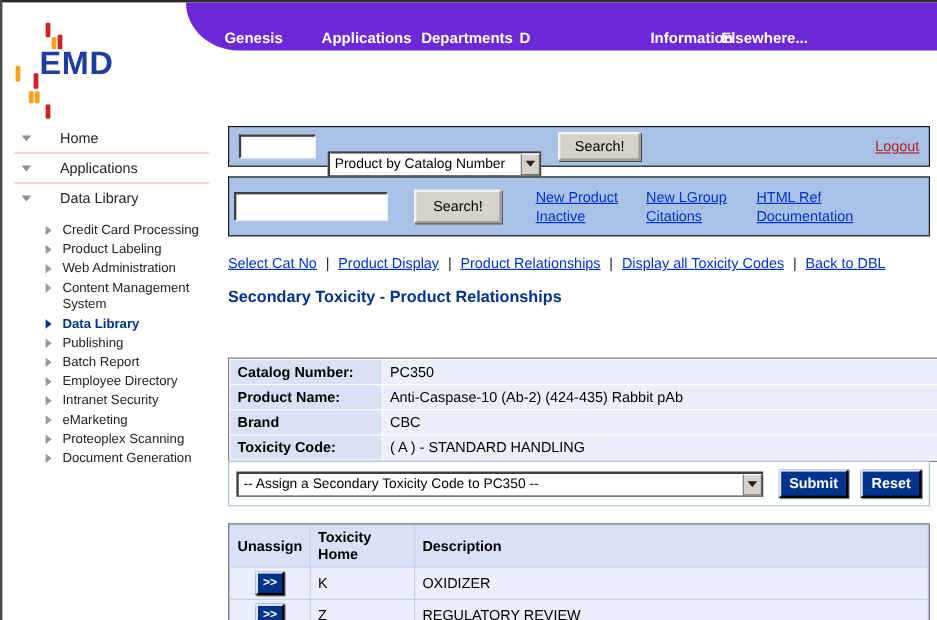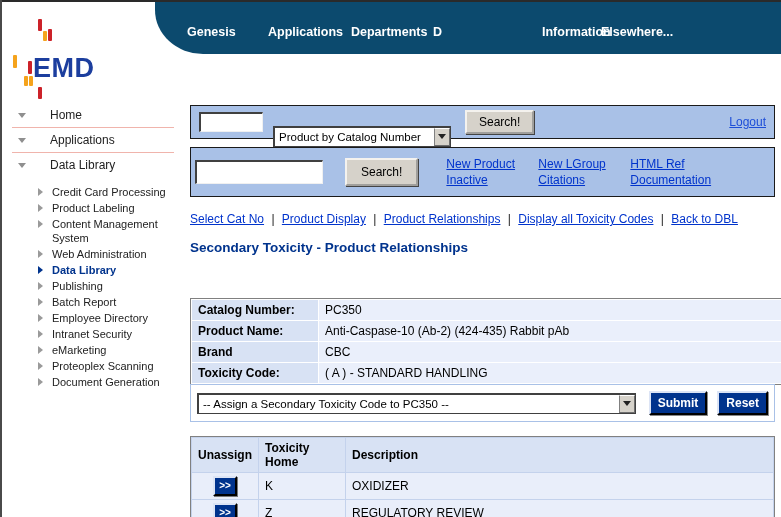--- a/index.html
+++ b/index.html
@@ -6,38 +6,38 @@
   body { background:#fff; }
   #page {
     position:relative; width:781px; height:517px; background:#fff;
     font-family:"Liberation Sans", sans-serif; overflow:hidden;
   }
   .topline { position:absolute; top:0; left:0; width:781px; height:2px; background:#2a2a2a; }
   .leftline { position:absolute; top:0; left:0; width:2px; height:517px; background:#4a4a4a; }
 
   
   .navbar {
-    position:absolute; left:155px; top:2px; width:626px; height:52px;
-    background:#0c4a6e; border-bottom-left-radius:48px 44px;
+    position:absolute; left:155px; top:2px; width:626px; height:40px;
+    background:#6d28d9; border-bottom-left-radius:48px 44px;
   }
   .navbar .navitem {
     position:absolute; top:23px; color:#fff; font-weight:bold; font-size:12.5px;
     cursor:pointer; white-space:nowrap;
   }
   .navbar .navitem:nth-of-type(1){ left:32px; }
   .navbar .navitem:nth-of-type(2){ left:113px; }
   .navbar .navitem:nth-of-type(3){ left:196px; }
   .navbar .navitem:nth-of-type(4){ left:278px; }
   .navbar .navitem:nth-of-type(5){ left:363px;padding-left:24px; }
   .navbar .navitem:nth-of-type(6){ left:446px; }
 
   
   .logo { position:absolute; left:10px; top:15px; width:110px; height:90px; }
   .logo .emd-text {
-    position:absolute; left:23px; top:38px; font-size:27px; font-weight:bold;
+    position:absolute; left:23px; top:23px; font-size:27px; font-weight:bold;
     color:#1c3e9e; letter-spacing:0.5px; font-family:"Liberation Sans", sans-serif;
   }
   .logo .dash { position:absolute; width:4px; border-radius:1px; }
   .d1 { left:28px; top:4px;  height:12px; background:#cc2229; }
   .d2 { left:33px; top:16px; height:10px; background:#f5a31c; }
   .d3 { left:38px; top:14px; height:12px; background:#cc2229; }
   .d4 { left:3px;  top:40px; height:13px; background:#f5a31c; }
   .d5 { left:18px; top:46px; height:13px; background:#cc2229; }
   .d6 { left:14px; top:61px; height:10px; background:#f5a31c; }
   .d7 { left:19px; top:61px; height:10px; background:#f5a31c; }
@@ -100,21 +100,21 @@
   .select2 { width:452px; }
 
   .gray-btn {
     background:#d6d2ca; color:#000; font-size:12px;
     border:2px outset #f4f2ee; box-shadow:1px 1px 0 #444;
     padding:3px 12px; cursor:pointer; font-family:"Liberation Sans", sans-serif;
   }
   .btn1 { margin-left:14px; }
   .btn2 { margin-left:22px; padding:5px 14px; }
 
-  .logout { margin-left:auto; font-size:12px; color:#1d4ed8; text-decoration:underline; cursor:pointer; }
+  .logout { margin-left:auto; font-size:12px; color:#b91c1c; text-decoration:underline; cursor:pointer; }
 
   .linkgrid { display:flex; margin-left:28px; }
   .linkcol { display:flex; flex-direction:column; gap:2px; width:92px;justify-content:flex-end; }
   .linkcol:last-child { width:auto; }
   .blue-link { font-size:12px; color:#0033cc; text-decoration:underline; cursor:pointer; white-space:nowrap; }
 
   .breadcrumb { position:absolute; top:212px; left:0; font-size:12px; color:#222; white-space:nowrap; }
   .breadcrumb .sep { color:#222; margin:0 4px; }
 
   .page-title { position:absolute; top:240px; left:0; font-size:13.5px; font-weight:bold; color:#00338d; }
@@ -205,25 +205,25 @@
       <div class="side-sub-item">
         <span class="tri-right"></span>
         <span class="side-sub-label">Credit Card Processing</span>
       </div>
       <div class="side-sub-item">
         <span class="tri-right"></span>
         <span class="side-sub-label">Product Labeling</span>
       </div>
       <div class="side-sub-item">
         <span class="tri-right"></span>
+        <span class="side-sub-label">Web Administration</span>
+      </div>
+      <div class="side-sub-item">
+        <span class="tri-right"></span>
         <span class="side-sub-label">Content Management System</span>
-      </div>
-      <div class="side-sub-item">
-        <span class="tri-right"></span>
-        <span class="side-sub-label">Web Administration</span>
       </div>
       <div class="side-sub-item">
         <span class="tri-right active"></span>
         <span class="side-sub-label active">Data Library</span>
       </div>
       <div class="side-sub-item">
         <span class="tri-right"></span>
         <span class="side-sub-label">Publishing</span>
       </div>
       <div class="side-sub-item">

